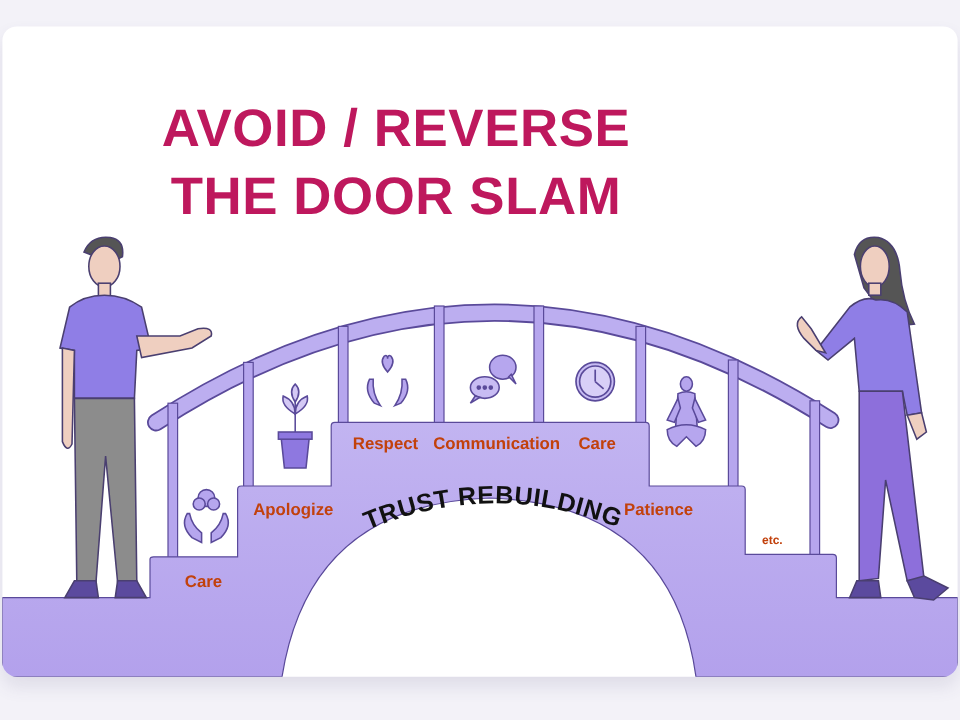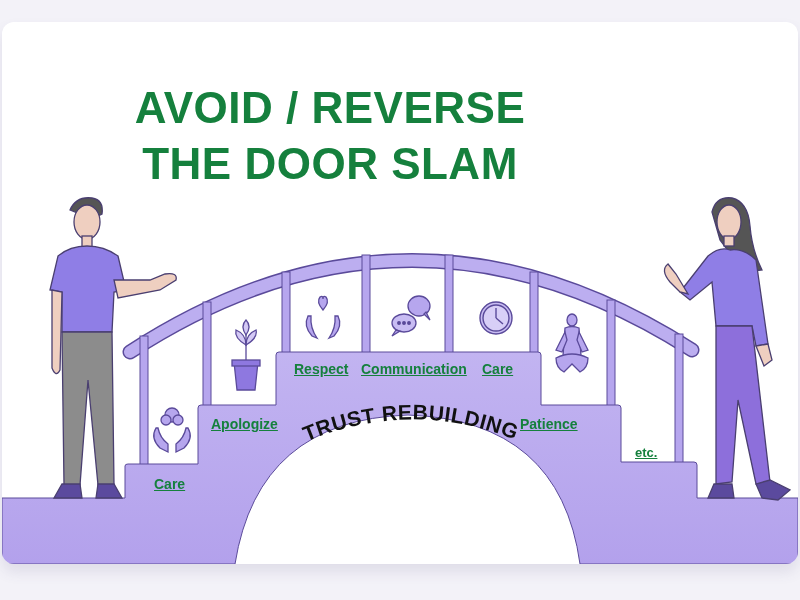--- a/index.html
+++ b/index.html
@@ -10,30 +10,29 @@
     position:relative;
   }
   .card {
     position:absolute; left:2px; top:22px; width:796px; height:542px;
     background:#ffffff; border-radius:12px;
     box-shadow:0 8px 14px rgba(80,70,120,0.12);
     overflow:hidden;
   }
   .title {
     position:absolute; left:0; width:660px; text-align:center;
-    font-weight:bold; color:#15803d; font-size:44px; letter-spacing:0.5px;
+    font-weight:bold; color:#be185d; font-size:44px; letter-spacing:0.5px;
     line-height:48px;
   }
   .t1 { top:84px; }
   .t2 { top:140px; }
   svg.scene { position:absolute; left:0; top:0; }
   .lbl {
-    position:absolute; font-weight:bold; color:#15803d; font-size:14px;
+    position:absolute; font-weight:bold; color:#c2410c; font-size:14px;
     white-space:nowrap;
-    text-decoration:underline;
   }
 </style>
 </head>
 <body>
 
 <div class="card"></div>
 
 <div class="title t1">AVOID / REVERSE</div>
 <div class="title t2">THE DOOR SLAM</div>
 
@@ -141,21 +140,21 @@
     </g>
   </g>
 </svg>
 
 <div class="lbl" style="left:154px; top:476px;text-align:right;">Care</div>
 <div class="lbl" style="left:211px; top:416px;">Apologize</div>
 <div class="lbl" style="left:294px; top:361px;">Respect</div>
 <div class="lbl" style="left:361px; top:361px;text-align:center;">Communication</div>
 <div class="lbl" style="left:482px; top:361px;">Care</div>
 <div class="lbl" style="left:520px; top:416px;">Patience</div>
-<div class="lbl" style="left:635px; top:445px; font-size:13px;">etc.</div>
+<div class="lbl" style="left:635px; top:445px; font-size:10px;">etc.</div>
 
 <svg class="scene" width="800" height="600" viewBox="0 0 800 600">
   <defs>
     <path id="arcText" d="M292,448 Q410,392 530,446"></path>
   </defs>
   <text font-family="Liberation Sans, sans-serif" font-weight="bold" font-size="21" fill="#111" letter-spacing="0.5">
     <textPath href="#arcText" startOffset="50%" text-anchor="middle">TRUST REBUILDING</textPath>
   </text>
 </svg>
 

